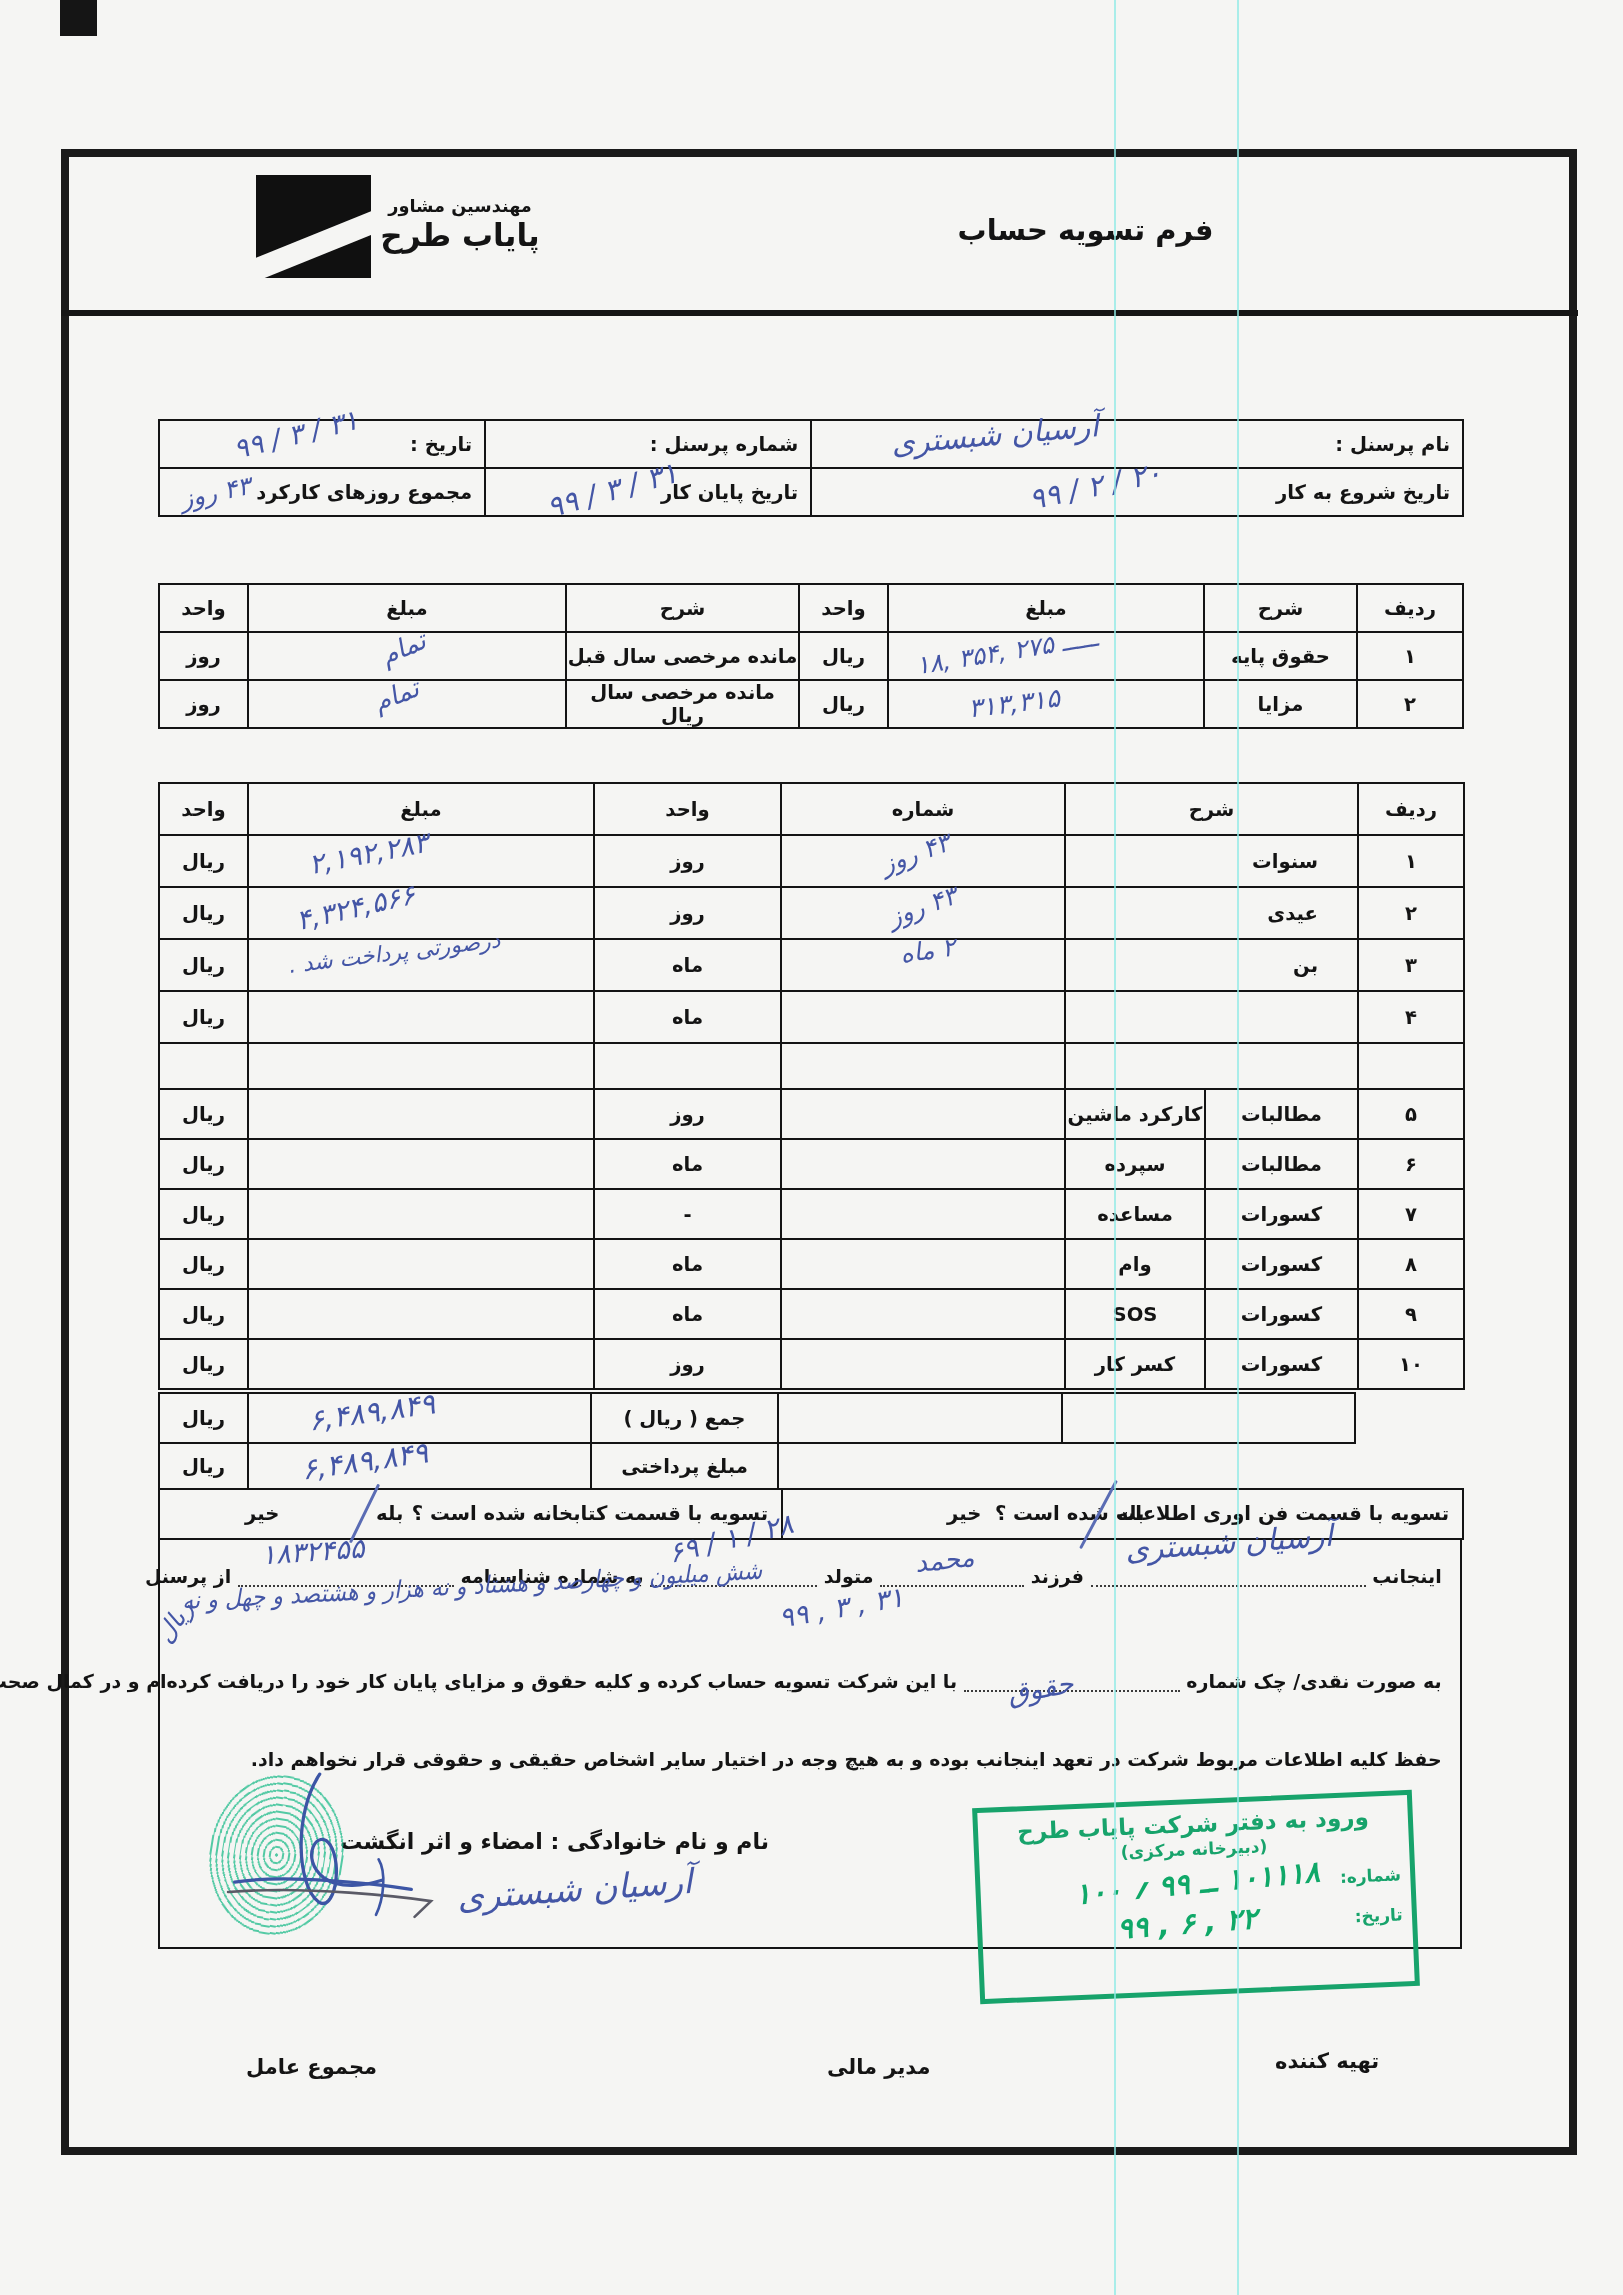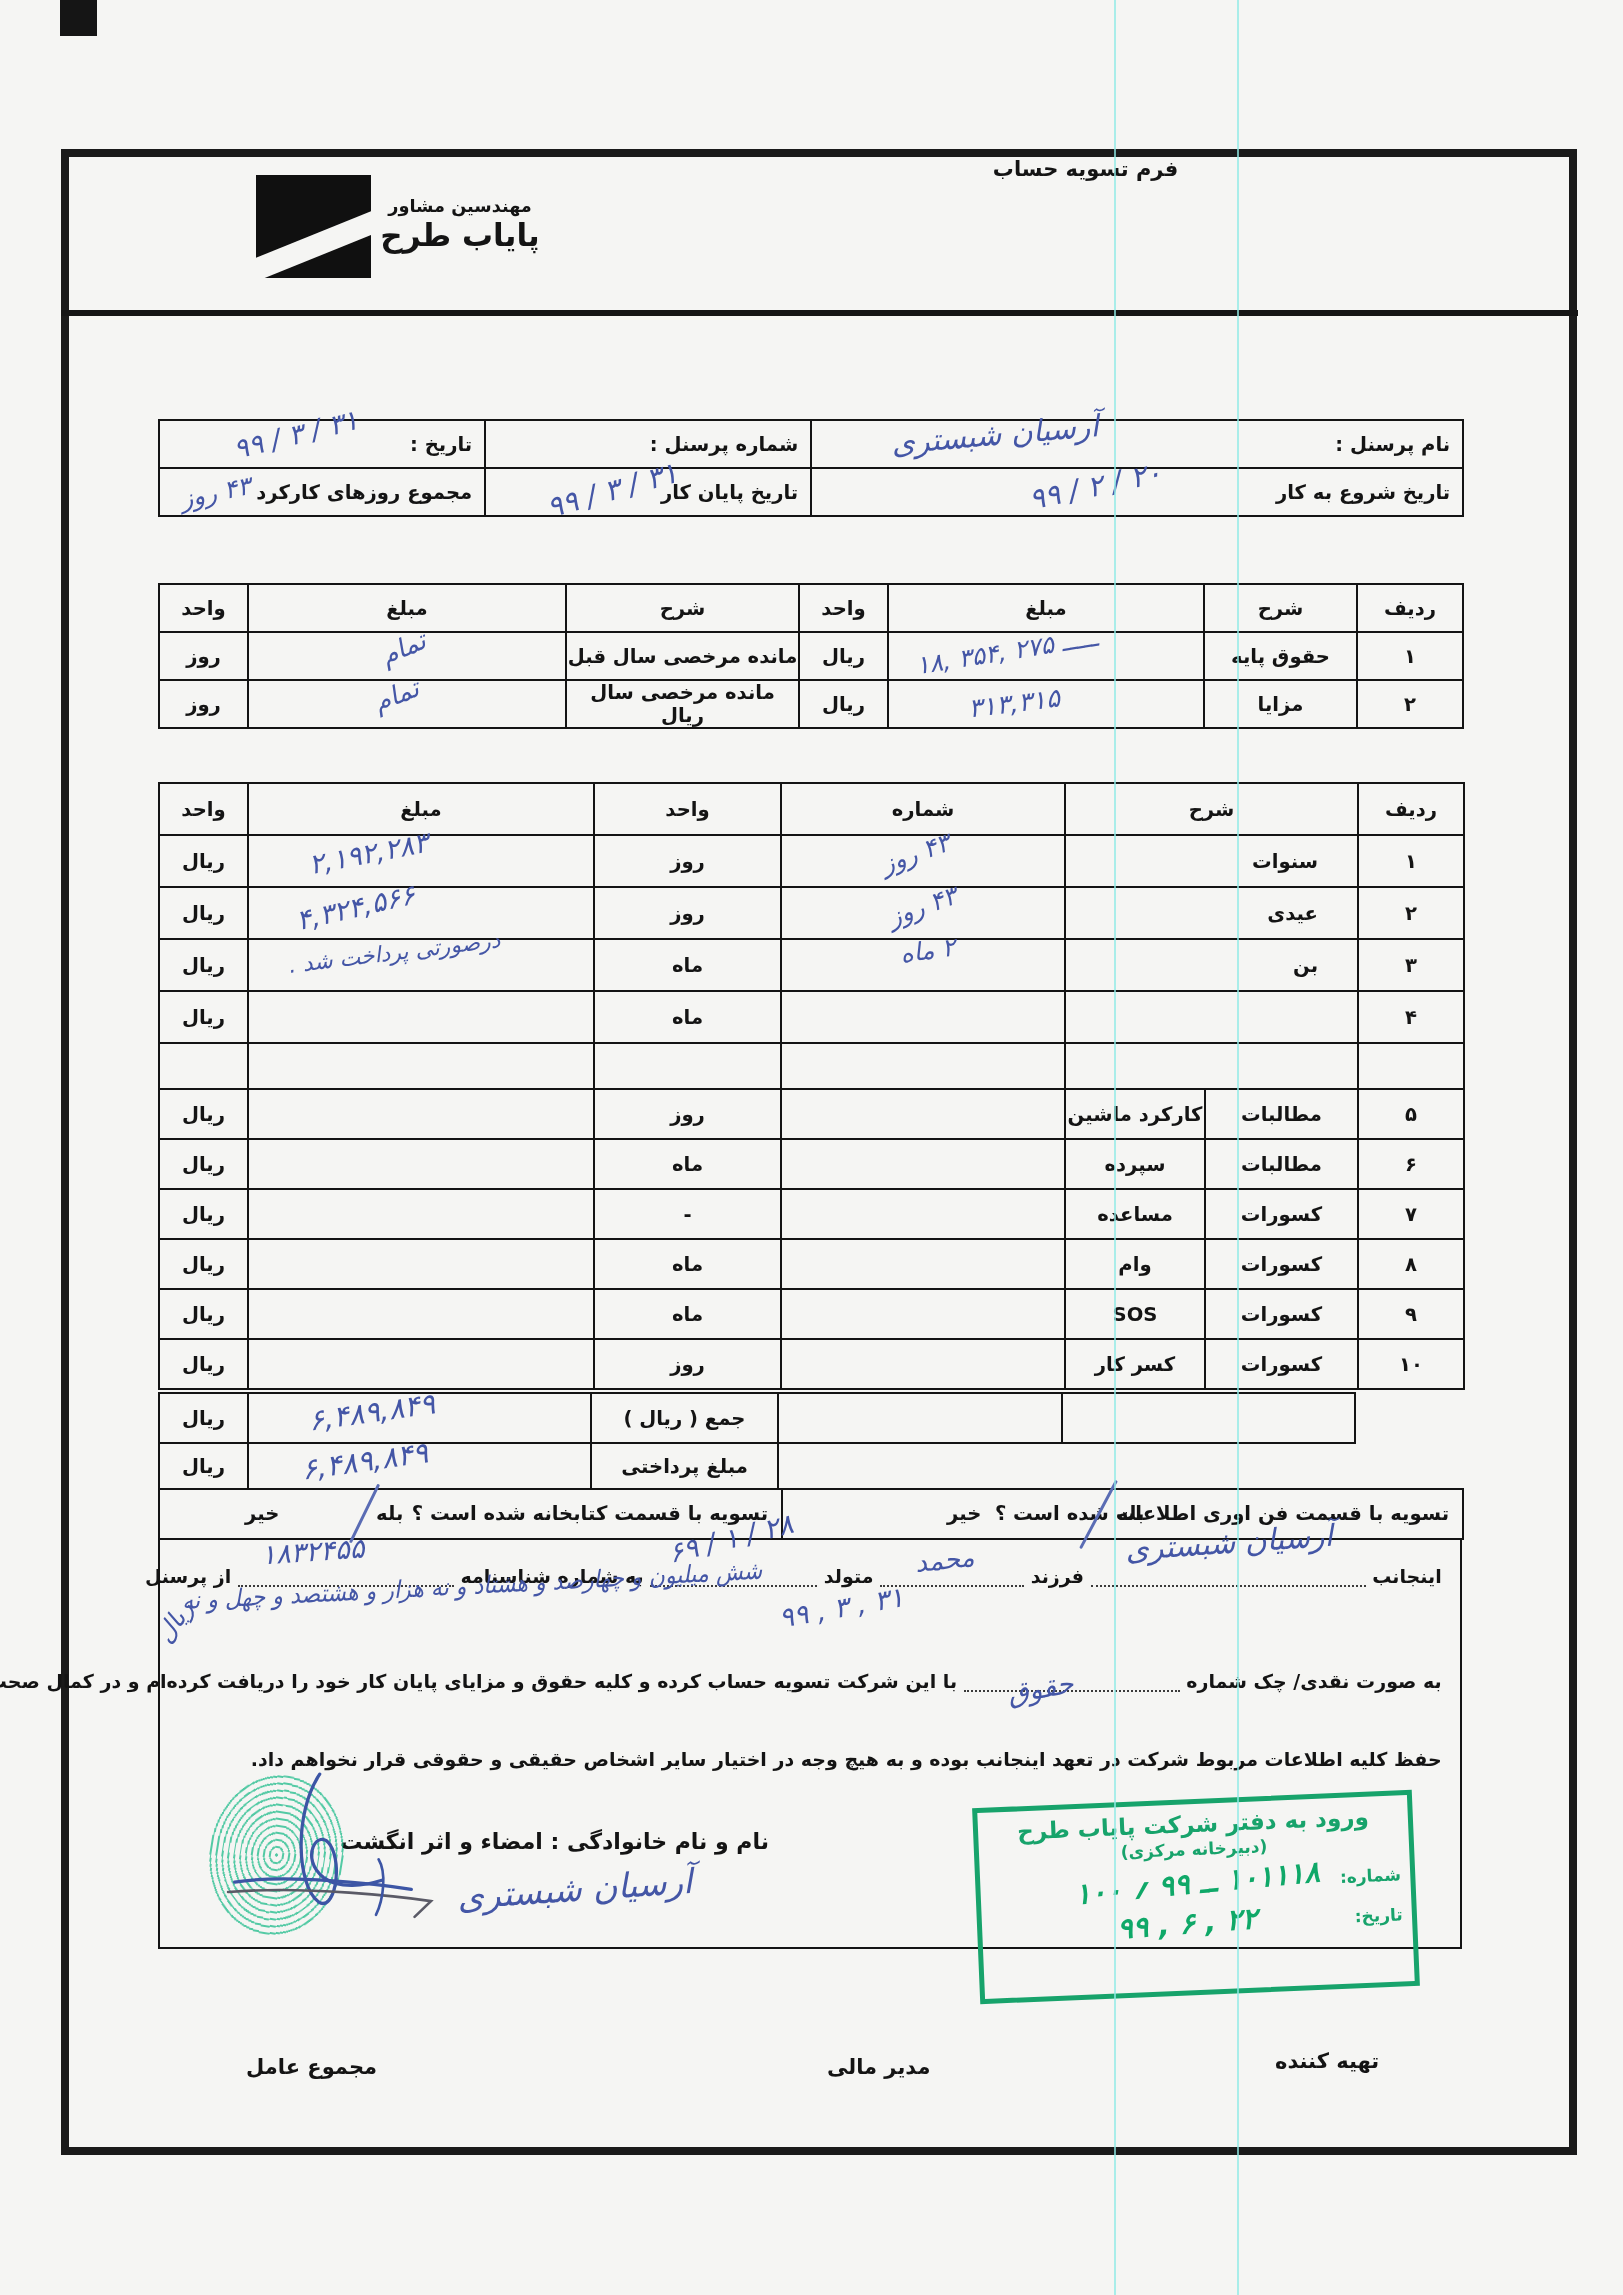--- a/index.html
+++ b/index.html
@@ -17,21 +17,21 @@
   .header-rule{position:absolute;left:62px;top:310px;width:1517px;height:5.9px;background:#151515;}
   
   .logo-box{position:absolute;left:257px;top:175px;width:115px;height:103px;background:#101010;overflow:hidden;}
   .logo-stripe{position:absolute;left:-19.6px;top:60px;width:157px;height:22px;background:#f5f5f3;transform:rotate(-22deg);}
   .logo-text{position:absolute;left:376px;top:196px;width:170px;text-align:center;line-height:1.15;}
   .logo-text .t1{font-size:17.7px;font-weight:700;display:block;}
   .logo-text .t2{font-size:31px;font-weight:700;display:block;margin-top:1.3px;}
   
   .title-wrap{position:absolute;left:851px;top:157px;width:471px;text-align:center;}
   .title-main{font-size:30px;font-weight:700;display:block;}
-  .title-sub{font-size:21px;font-weight:700;display:block;}
+  .title-sub{font-size:29px;font-weight:700;display:block;margin-top:56px;}
   
   table{border-collapse:collapse;table-layout:fixed;direction:rtl;}
   td{border:2.6px solid #141414;font-size:19.6px;font-weight:700;text-align:center;vertical-align:middle;position:relative;padding:0;}
   .tbl{position:absolute;left:159px;width:1304px;background:transparent;}
   .lbl-r{text-align:right;padding-right:11.8px;}
   .pad-r{text-align:right;padding-right:39px;}
   
   .hw{color:#4456a6;font-style:italic;font-weight:400;white-space:nowrap;pointer-events:none;}
   .hw-abs{position:absolute;z-index:20;}
   .ltr{direction:ltr;unicode-bidi:bidi-override;}

